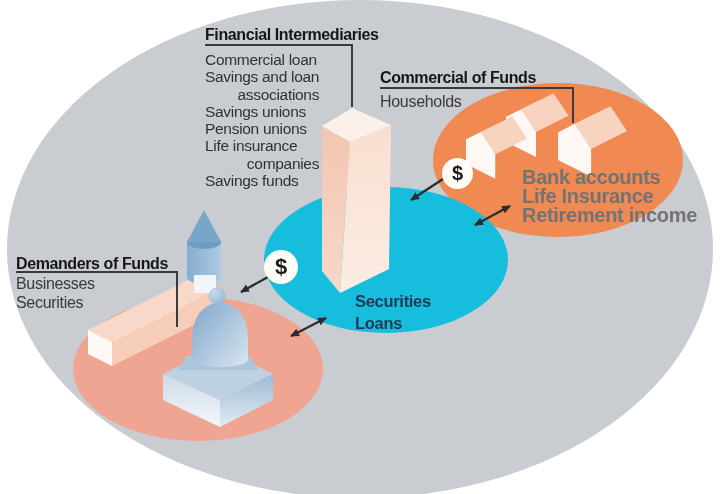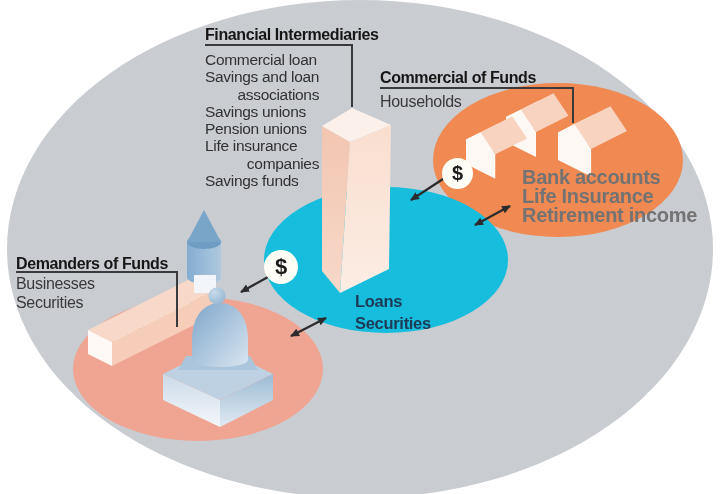--- a/index.html
+++ b/index.html
@@ -148,22 +148,22 @@
       <span class="benefit">Bank accounts</span>
       <span class="benefit">Life Insurance</span>
       <span class="benefit">Retirement income</span>
     </div>
 
     <div class="t hd" style="left:16px;top:255px">Demanders of Funds</div>
     <div class="t sub" style="left:16px;top:275px">Businesses</div>
     <div class="t sub" style="left:16px;top:294px">Securities</div>
 
     <div class="t" style="left:355px;top:290px">
+      <span class="market-line">Securities</span>
       <span class="market-line">Loans</span>
-      <span class="market-line">Securities</span>
     </div>
 
     <div class="dollar right">
       <span>$</span>
     </div>
     <div class="dollar left">
       <span>$</span>
     </div>
 
   </div>

